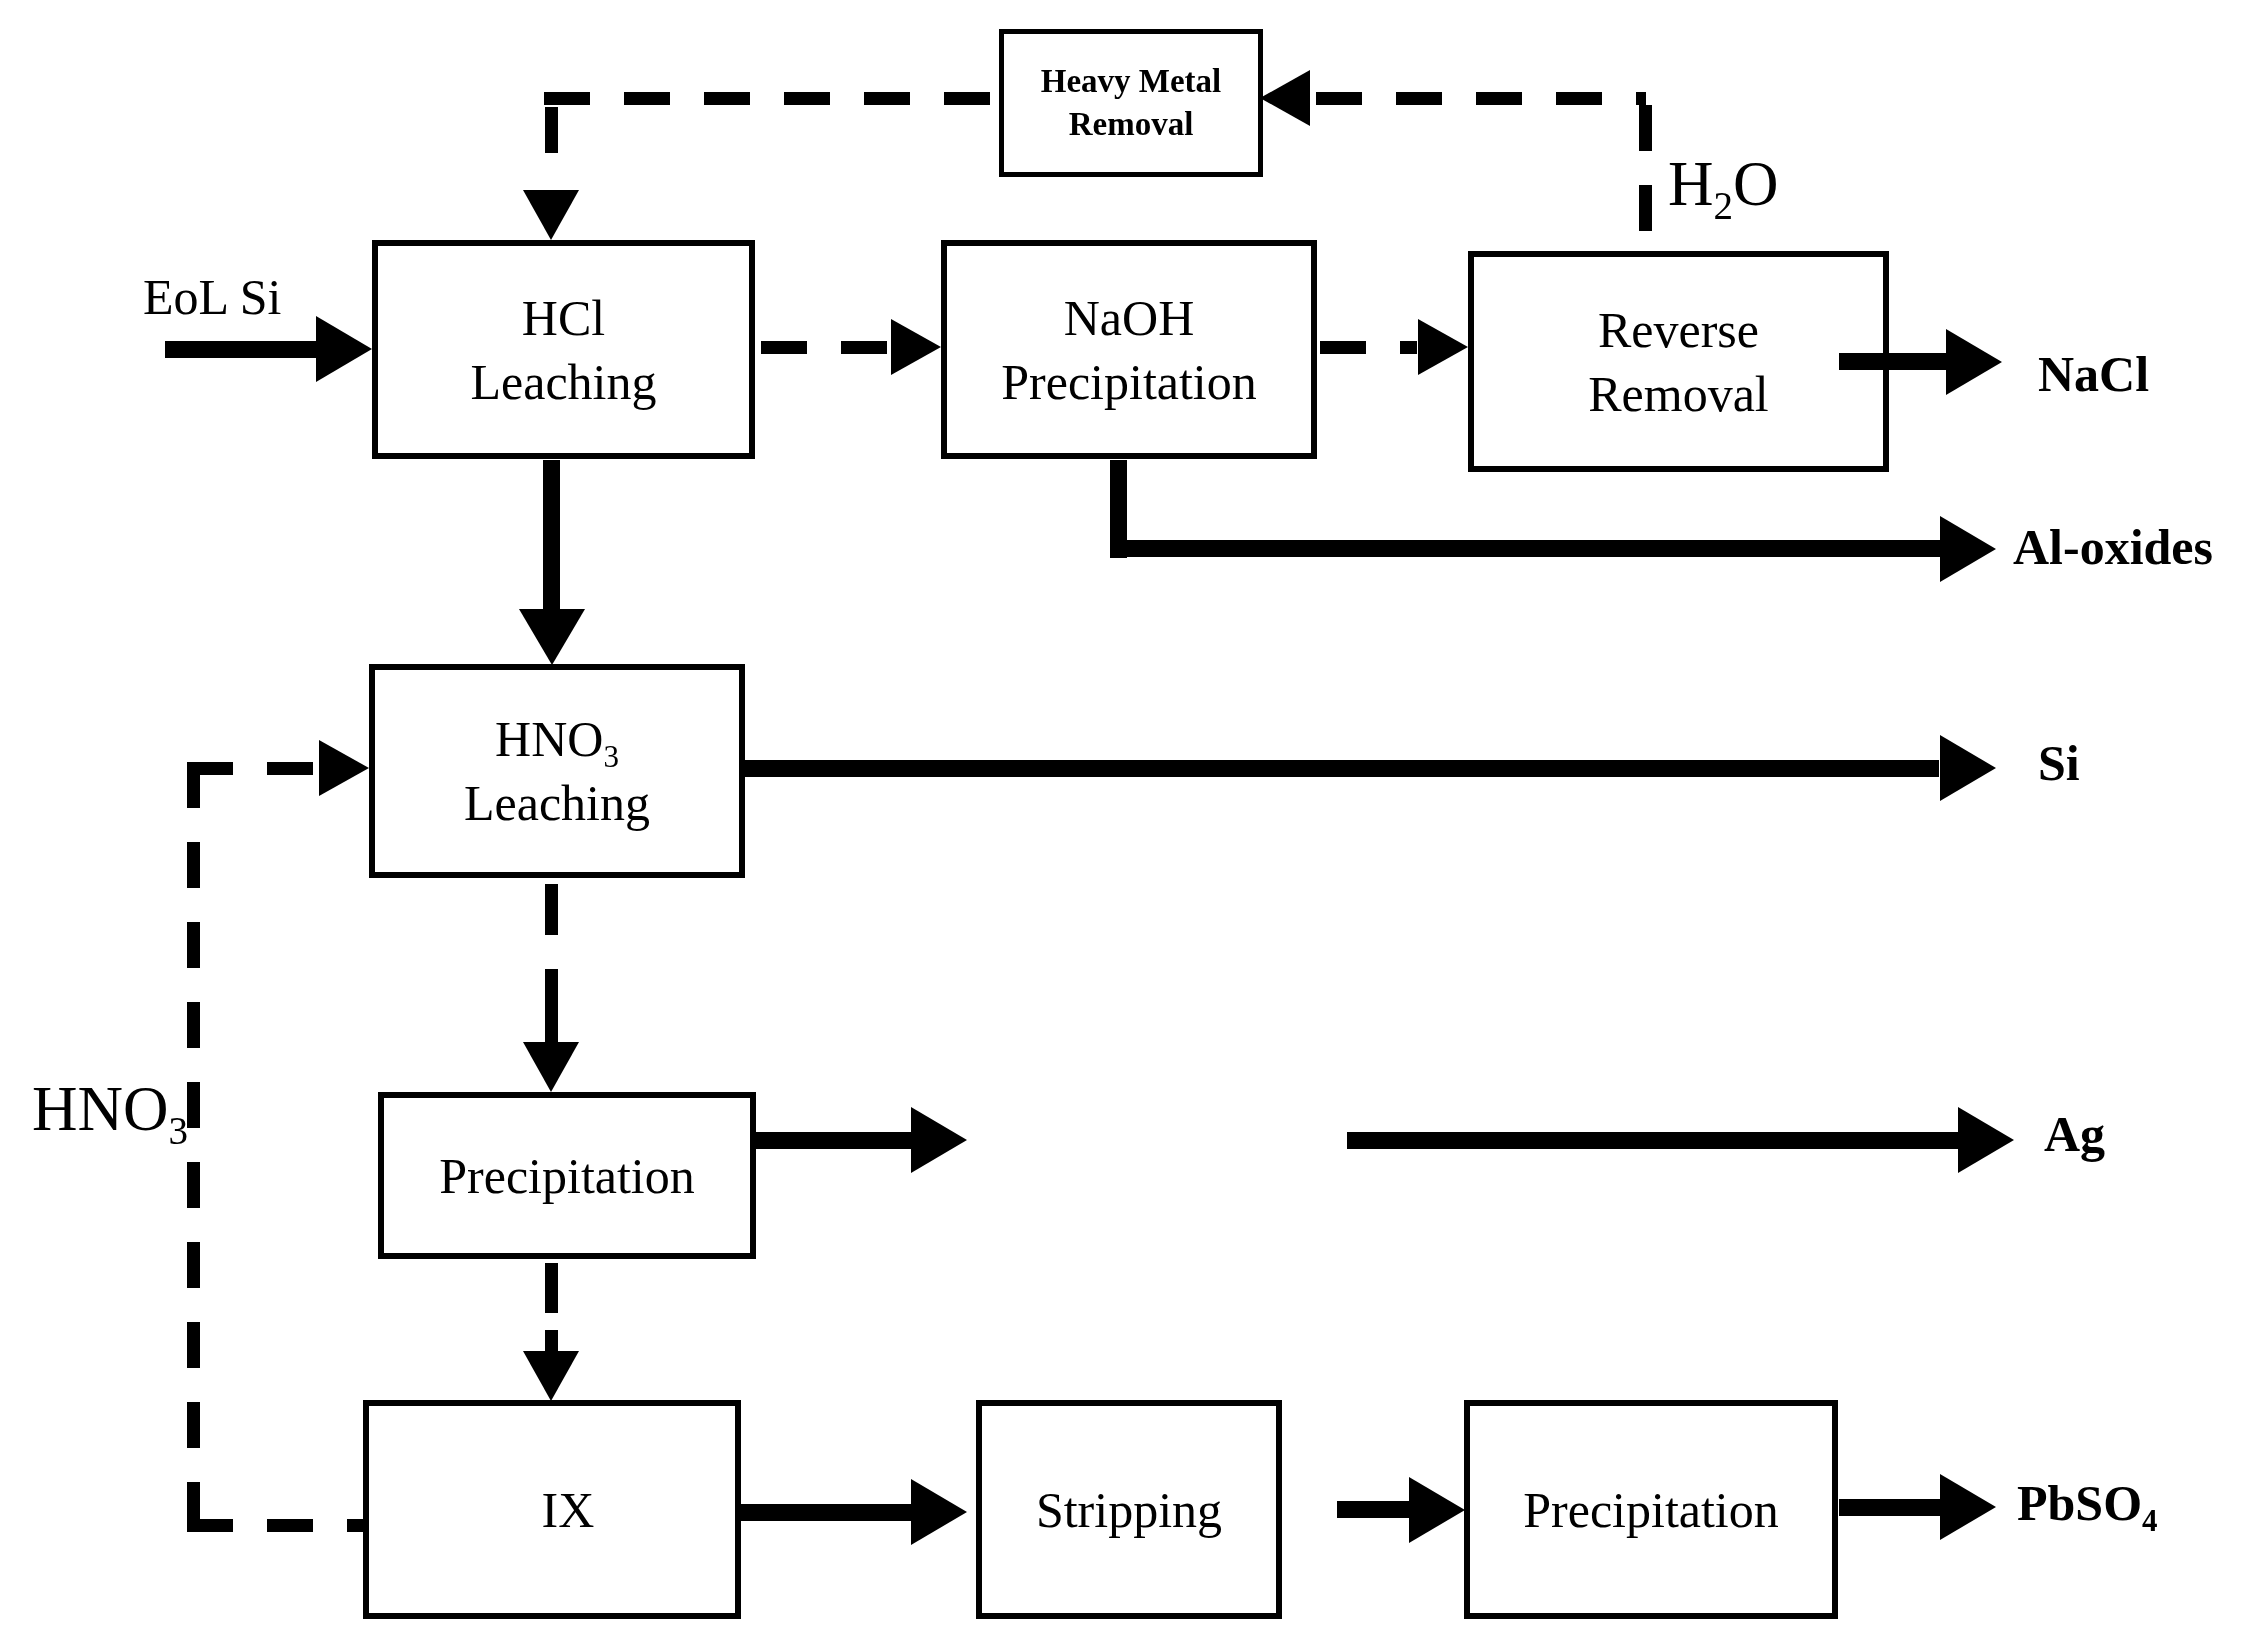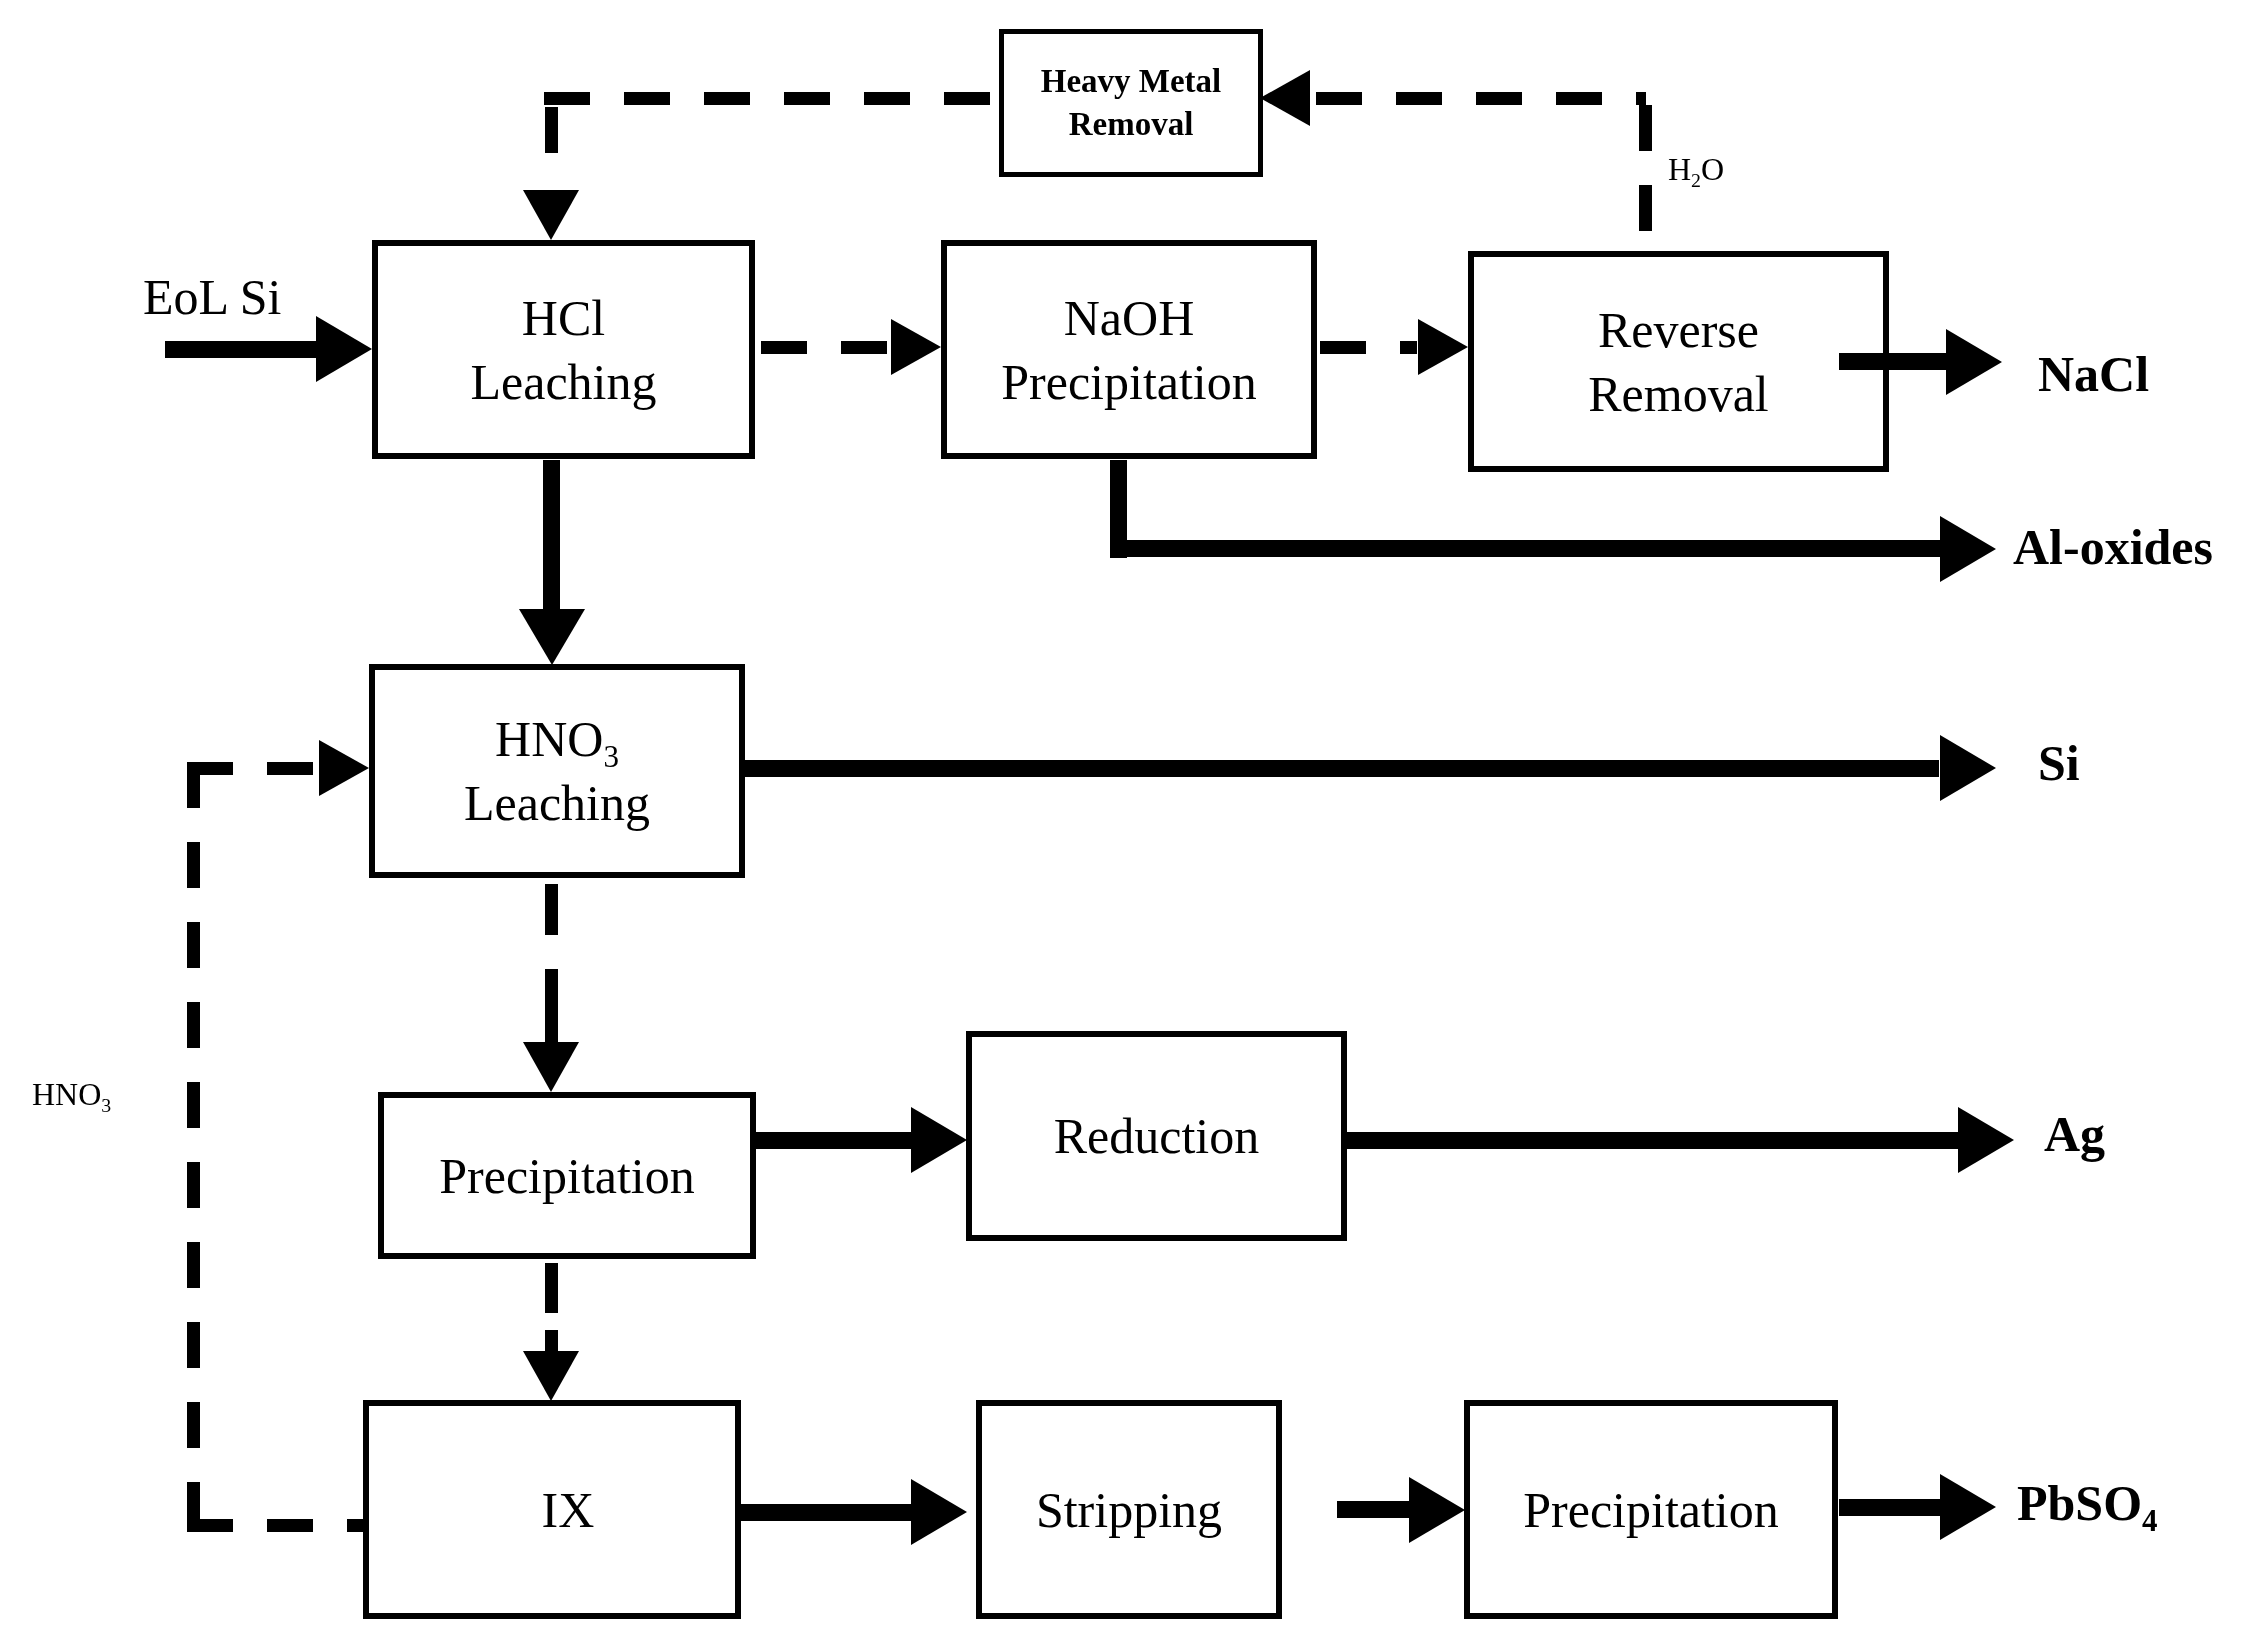--- a/index.html
+++ b/index.html
@@ -14,21 +14,21 @@
     display:flex; flex-direction:column; align-items:center; justify-content:center;
     text-align:center; font-size:50px; line-height:1.28;
   }
   .pbox.small { border-width:5.7px; font-size:33px; font-weight:bold; line-height:1.3; }
   .bl { display:block; white-space:nowrap; }
   sub { font-size:0.62em; line-height:0; }
   
   .slab { position:absolute; font-size:50px; line-height:1; white-space:nowrap; }
   .slab.in { font-weight:normal; }
   .slab.out { font-weight:bold; }
-  .slab.sm { font-size:32px; }
+  .slab.sm { font-size:63px; }
   
   .lh { position:absolute; height:17px; background:#000; }
   .lv { position:absolute; width:17px; background:#000; }
   .lvs { position:absolute; width:13px; background:#000; }
   
   .dh { position:absolute; height:13px;
         background:repeating-linear-gradient(to right,#000 0 46px,transparent 46px 80px); }
   .dv { position:absolute; width:13px;
         background:repeating-linear-gradient(to bottom,#000 0 46px,transparent 46px 80px); }
   
@@ -66,23 +66,20 @@
 
   <div class="pbox" style="left:369px; top:664px; width:376px; height:214px;">
     <span class="bl"><span>HNO</span><sub>3</sub></span>
     <span class="bl">Leaching</span>
   </div>
 
   <div class="pbox" style="left:378px; top:1092px; width:378px; height:167px;">
     <span class="bl">Precipitation</span>
   </div>
 
-  <div class="pbox" style="left:966px; top:1031px; width:381px; height:210px;">
-    <span class="bl">Reduction</span>
-  </div>
 
   <div class="pbox" style="left:363px; top:1400px; width:378px; height:219px;padding-left:32px;">
     <span class="bl">IX</span>
   </div>
 
   <div class="pbox" style="left:976px; top:1400px; width:306px; height:219px;">
     <span class="bl">Stripping</span>
   </div>
 
   <div class="pbox" style="left:1464px; top:1400px; width:374px; height:219px;">

